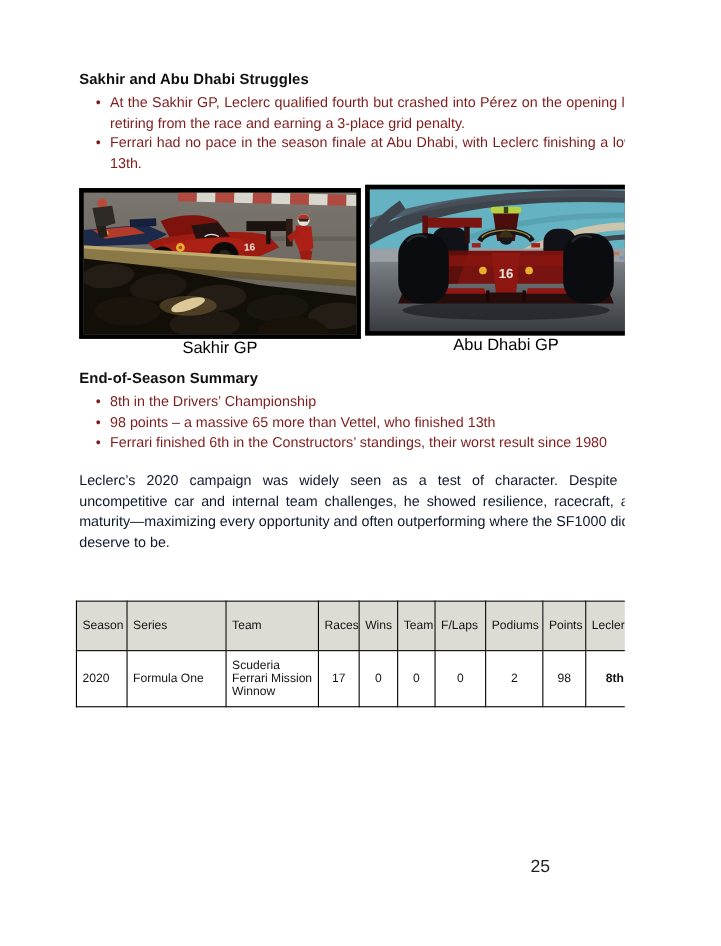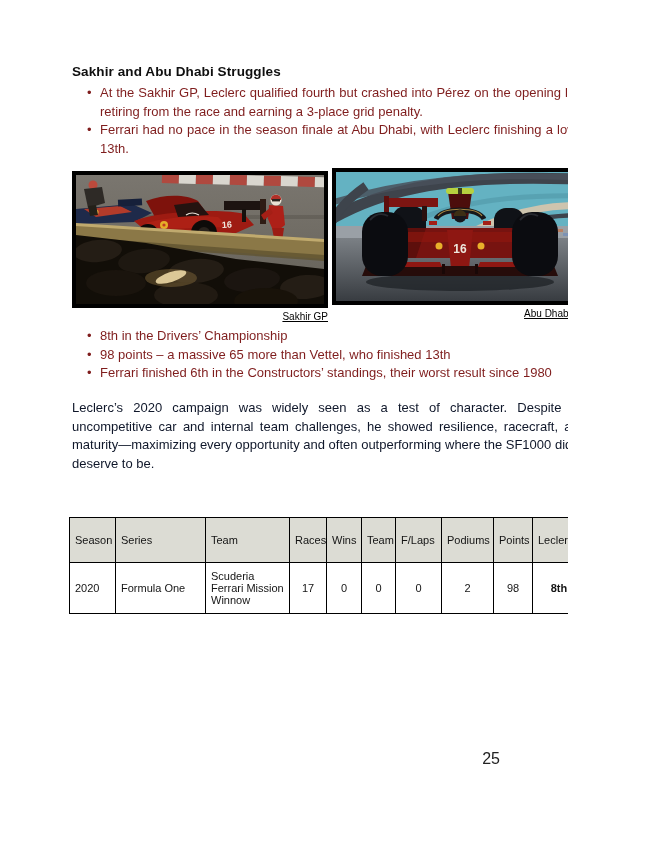--- a/index.html
+++ b/index.html
@@ -32,21 +32,21 @@
   .figures { display:flex; gap:4px; margin-top:9px; width:516px; }
   .fig { width:256px; }
   .fig1 { margin-top:3px; }
   .fig-img {
     border:4px solid #000;
     width:256px; height:137px;
     background:#444;
     overflow:hidden;
   }
   .fig-img svg { display:block; width:248px; height:129px; }
-  .fig-cap { text-align:right; font-size:10px; color:#000; margin-top:2px; line-height:13px;text-decoration:underline; }
+  .fig-cap { text-align:center; font-size:15px; color:#000; margin-top:2px; line-height:13px; }
 
   .section2 { margin-top:13px; }
   .para {
     margin-top:16px;
     font-size:13px; line-height:18.7px;
     text-align:justify;
     color:#0f172a;
   }
 
   table.results {
@@ -62,21 +62,21 @@
     font-weight:normal; text-align:left;
     padding:14px 2px 14px 5px;
     height:45px;
     margin-left:12px;
   }
   table.results td { padding:4px 2px 4px 5px; height:51px; }
   table.results td.num { text-align:center; padding-left:2px; }
   table.results td.pos { text-align:center; font-weight:bold; padding-left:2px; }
 
   .page-number {
-    position:absolute; top:750px; right:68px;
+    position:absolute; top:780px; right:68px;
     font-size:16px; color:#222;
   }
 </style>
 </head>
 <body>
 
 <div class="page">
   <div class="content">
 
     <div class="heading">Sakhir and Abu Dhabi Struggles</div>
@@ -245,20 +245,21 @@
               <rect x="176" y="40" width="46" height="64" rx="20" fill="#0b0c10"></rect>
               <path d="M34,48 A18 26 0 0 1 52,44" stroke="#26282e" stroke-width="2" fill="none"></path>
               <path d="M184,48 A18 26 0 0 1 202,44" stroke="#26282e" stroke-width="2" fill="none"></path>
             </g>
           </svg>
         </div>
         <div class="fig-cap">Abu Dhabi GP</div>
       </div>
     </div>
 
+    <div class="heading section2">End-of-Season Summary</div>
     <ul class="bullets">
       <li>8th in the Drivers’ Championship</li>
       <li>98 points – a massive 65 more than Vettel, who finished 13th</li>
       <li>Ferrari finished 6th in the Constructors’ standings, their worst result since 1980</li>
     </ul>
 
     <div class="para">Leclerc’s 2020 campaign was widely seen as a test of character. Despite an uncompetitive car and internal team challenges, he showed resilience, racecraft, and maturity—maximizing every opportunity and often outperforming where the SF1000 didn’t deserve to be.</div>
 
     <table class="results">
       <colgroup>

